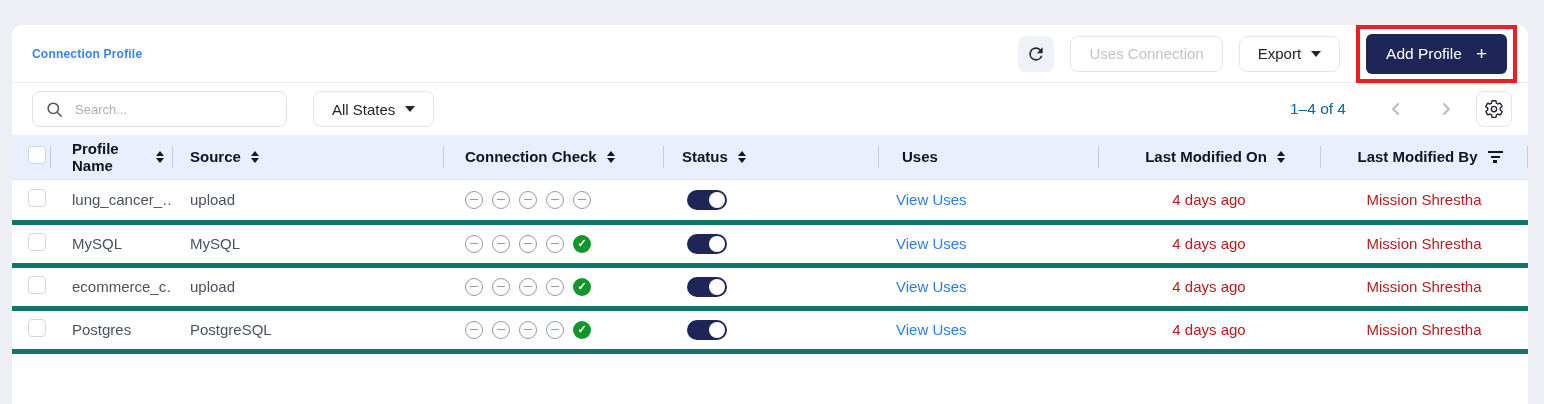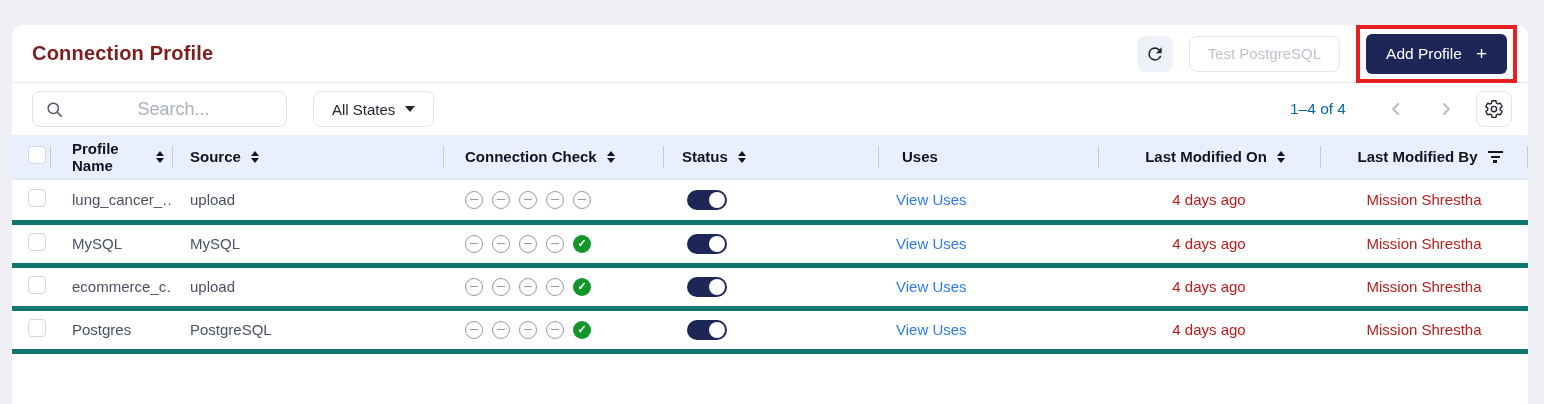--- a/index.html
+++ b/index.html
@@ -17,21 +17,21 @@
     border-radius:10px 10px 0 0;
     overflow:hidden;
   }
 
   
   .header-bar {
     height:58px; display:flex; align-items:center;
     padding:0 11px 0 20px;
     border-bottom:1px solid #e9ebf0;
   }
-  .page-title { font-size:20px; font-weight:700; color:#7f1d1d; letter-spacing:.2px; }
+  .page-title { font-size:12px; font-weight:700; color:#3b82f6; letter-spacing:.2px; }
   .header-actions { margin-left:auto; display:flex; align-items:center; gap:16px; }
 
   .icon-btn {
     width:36px; height:36px; border:none; border-radius:8px;
     background:#eef1f8; display:flex; align-items:center; justify-content:center;
     cursor:pointer; padding:0;
   }
   .btn {
     height:36px; border:1px solid #e3e5ea; border-radius:8px; background:#fff;
     font-family:inherit; font-size:15px; color:#23262e; font-weight:500;
@@ -56,22 +56,22 @@
 
   
   .toolbar {
     height:52px; display:flex; align-items:center; padding:0 16px 0 20px;
   }
   .search-box {
     width:255px; height:36px; border:1px solid #dcdfe5; border-radius:8px;
     display:flex; align-items:center; padding:0 12px; gap:9px; background:#fff;
   }
   .search-box input {
-    border:none; outline:none; font-family:inherit; font-size:18px; color:#3a3f4a;
-    width:100%; background:transparent;text-align:center;
+    border:none; outline:none; font-family:inherit; font-size:13px; color:#3a3f4a;
+    width:100%; background:transparent;
   }
   .search-box input::placeholder { color:#aab0ba; }
   .state-filter { margin-left:26px; }
   .pagination { margin-left:auto; display:flex; align-items:center; }
   .page-range { font-size:15.5px; color:#0369a1; margin-right:40px; }
   .pg-chevron {
     background:none; border:none; padding:0; cursor:pointer; display:flex; align-items:center;
   }
   .pg-chevron.next { margin-left:30px; }
   .gear-btn {
@@ -160,21 +160,25 @@
   <div class="header-bar">
     <div class="page-title">Connection Profile</div>
     <div class="header-actions">
       <button class="icon-btn">
         <span style="display:flex;">
           <svg width="20" height="20" viewBox="0 0 24 24" fill="#23272f">
             <path d="M17.65 6.35A7.96 7.96 0 0 0 12 4a8 8 0 1 0 7.74 10h-2.08A6 6 0 1 1 12 6c1.66 0 3.14.69 4.22 1.78L13 11h7V4l-2.35 2.35z"></path>
           </svg>
         </span>
       </button>
-      <button class="btn disabled">Test PostgreSQL</button>
+      <button class="btn disabled">Uses Connection</button>
+      <button class="btn">
+        <span>Export</span>
+        <span class="caret"></span>
+      </button>
       <div class="annotation-box">
         <button class="btn-primary">
           <span>Add Profile</span>
           <span class="plus-glyph">+</span>
         </button>
       </div>
     </div>
   </div>
 
   <div class="toolbar">

